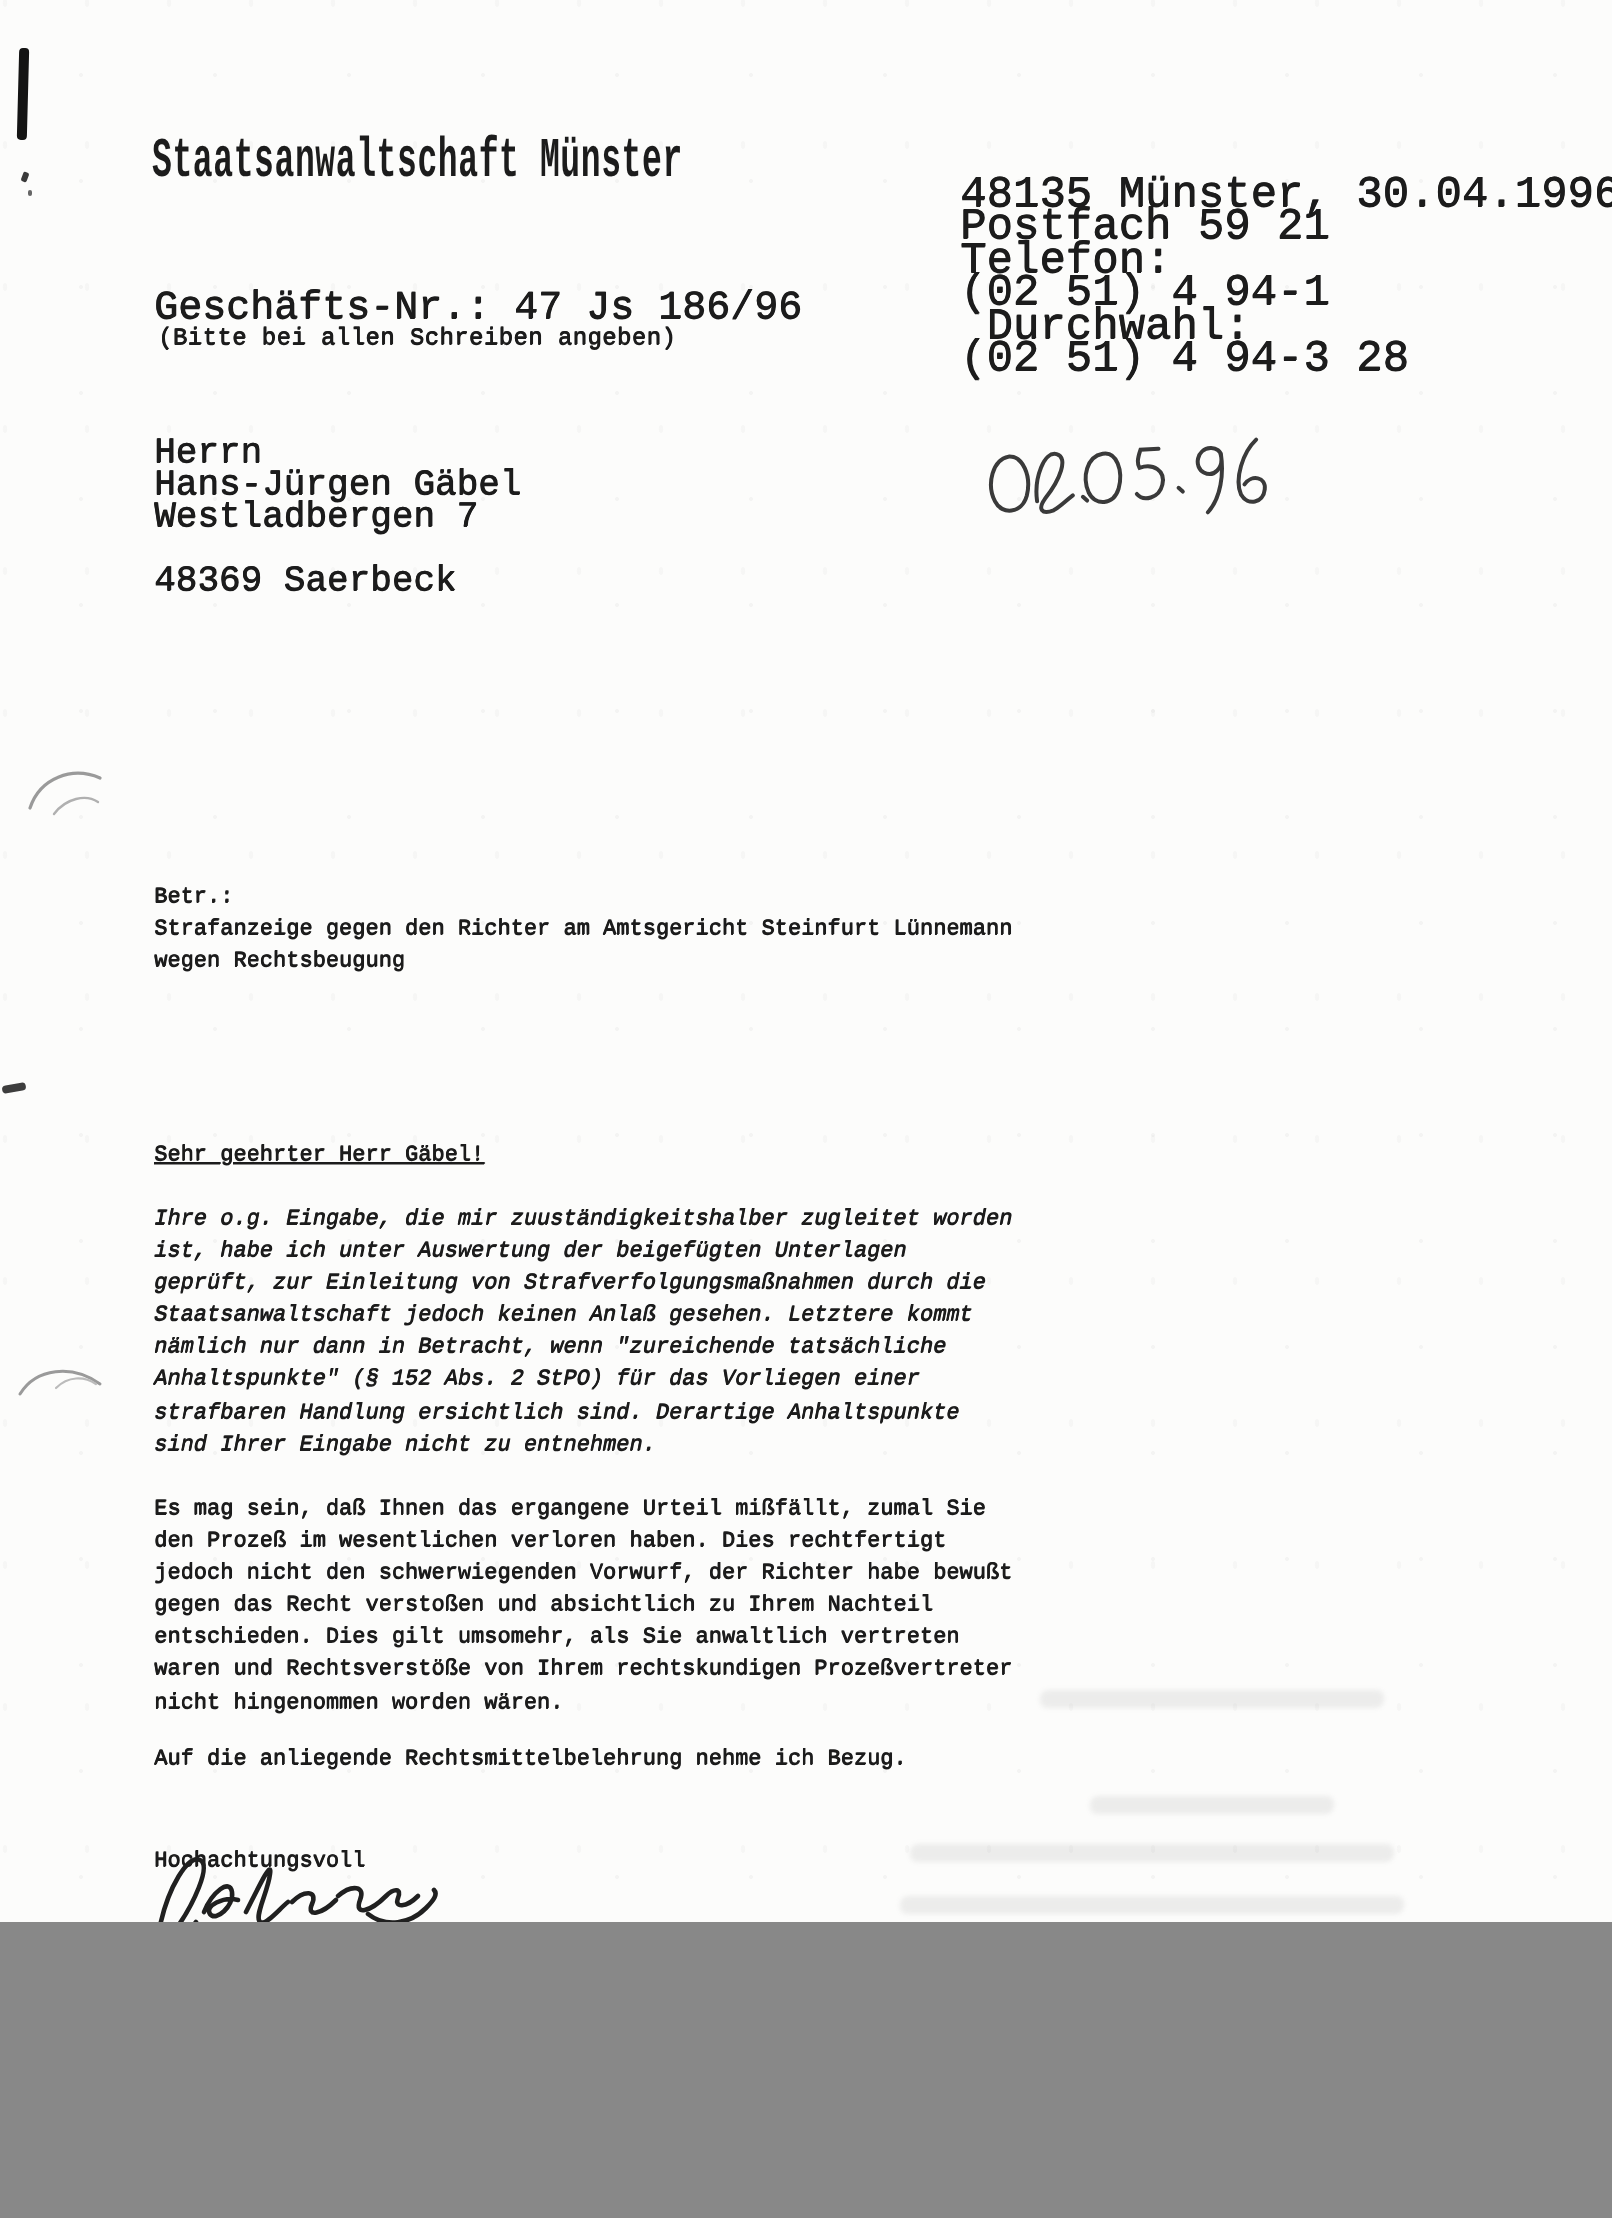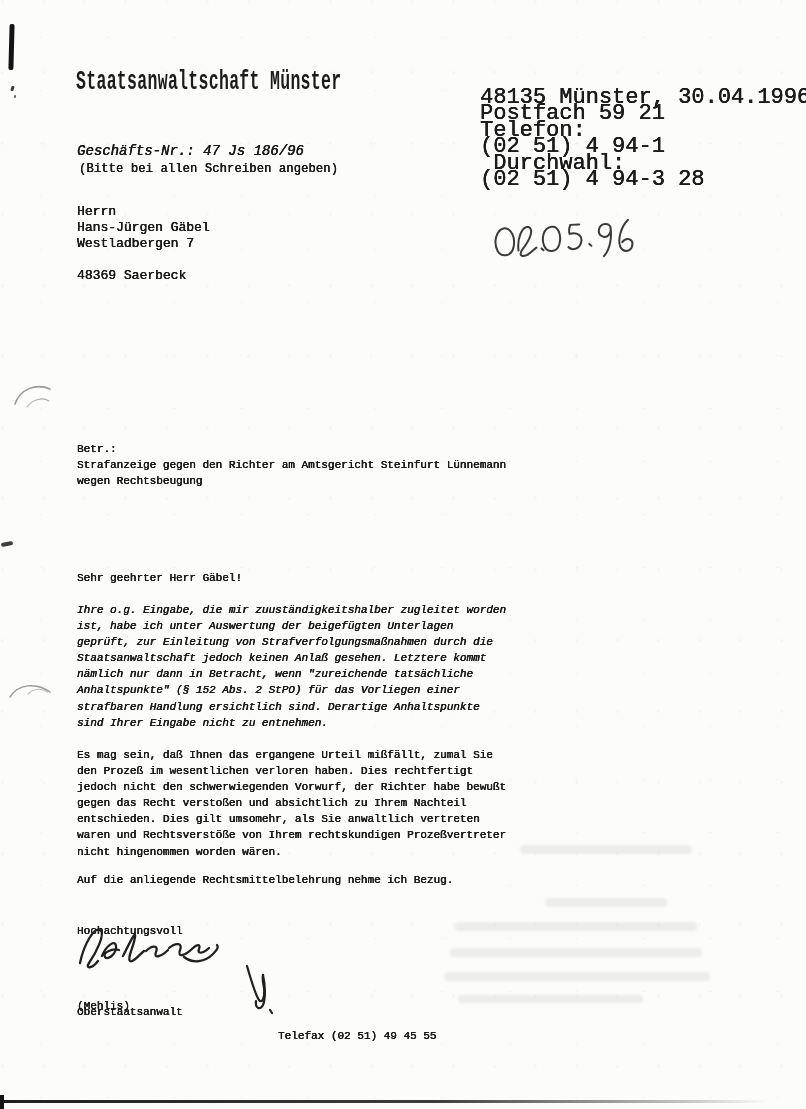--- a/index.html
+++ b/index.html
@@ -1,40 +1,40 @@
 <!DOCTYPE html>
 <html><head>
 <meta charset="utf-8">
 <style>
   html,body{margin:0;padding:0;background:#888;}
   .page{
-    position:relative;width:806px;height:1109px;overflow:hidden;
+    position:relative;width:806px;height:961px;overflow:hidden;
     background-color:#fcfcfb;
     background-image:
       radial-gradient(rgba(70,70,70,0.045) 1px, transparent 1.3px),
       radial-gradient(rgba(70,70,70,0.03) 1px, transparent 1.3px);
     background-size:67px 53px,41px 71px;
     background-position:7px 11px,23px 37px;
     font-family:"Liberation Mono","DejaVu Sans Mono",monospace;
     color:#1c1c1c;
   }
   .abs{position:absolute;white-space:pre;}
   .ink{text-shadow:0.35px 0 0 currentColor,0 0.25px 0 currentColor;}
   .body-txt{font-size:11px;line-height:16.1px;}
   .letterhead{
     left:76px;top:66px;font-size:28px;font-weight:bold;letter-spacing:0.5px;
     transform:scaleX(0.59);transform-origin:left top;
   }
   .office-info{left:480px;top:90px;font-size:22px;line-height:16.4px;}
-  .case-number{left:77px;top:143px;font-size:14px;font-style:italic;}
+  .case-number{left:77px;top:143px;font-size:20px;}
   .case-note{left:79px;top:162px;font-size:12px;letter-spacing:0.2px;}
-  .recipient{left:77px;top:204px;font-size:13px;line-height:16px;}
+  .recipient{left:77px;top:219px;font-size:18px;line-height:16px;}
   .subject{left:77px;top:441px;}
   .reference{left:77px;top:506px;}
-  .salutation{left:77px;top:570px;}
+  .salutation{left:77px;top:570px;text-decoration:underline;}
   .para1{left:77px;top:602px;font-style:italic;}
   .para2{left:77px;top:747px;}
   .para3{left:77px;top:872px;}
   .closing{left:77px;top:923px;}
   .signer-name{left:77px;top:956px;margin-top:42px;}
   .signer-title{left:77px;top:1004px;}
   .footer-line1{left:157px;top:1010px;}
   .footer-line2{left:278px;top:1028px;font-family:Liberation Mono, monospace;}
   .stamp-svg{position:absolute;left:490px;top:216px;transform:rotate(-3deg);}
   .sig-svg{position:absolute;left:72px;top:918px;}

